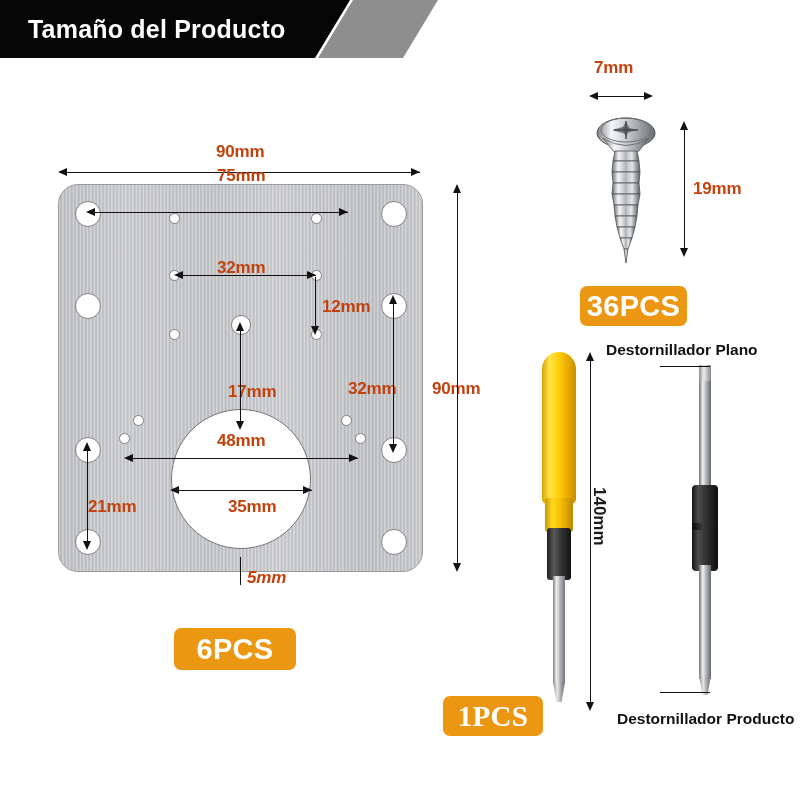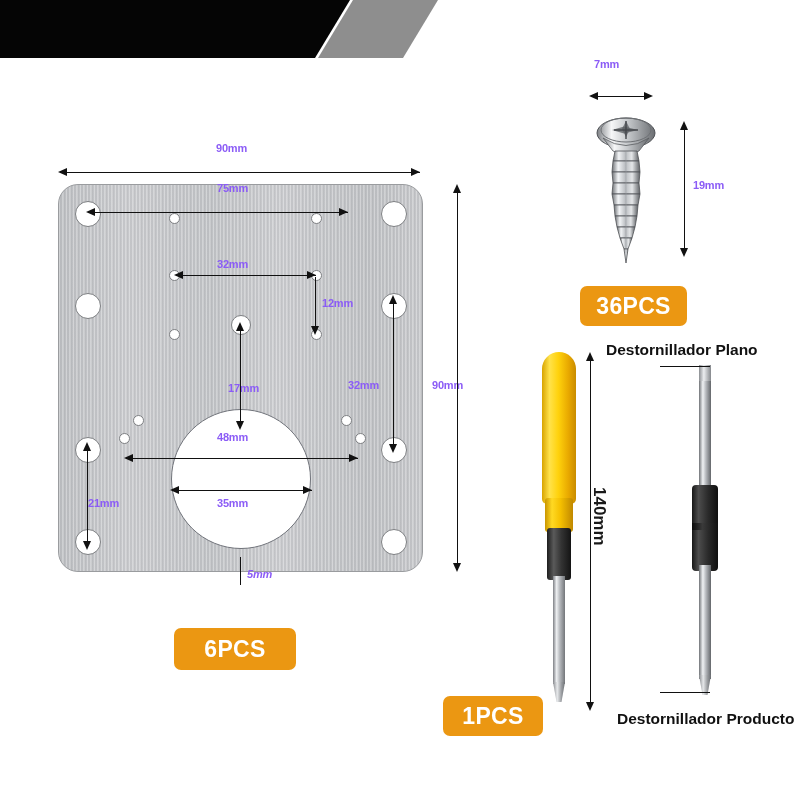--- a/index.html
+++ b/index.html
@@ -51,23 +51,23 @@
     font-size: 25px;
     font-weight: bold;
     color: #ffffff;
     letter-spacing: 0.2px;
     white-space: nowrap;
   }
 
   
   .dim {
     position: absolute;
-    font-size: 11px;
+    font-size: 17px;
     font-weight: bold;
-    color: #8b5cf6;
+    color: #c2410c;
     white-space: nowrap;
     letter-spacing: -0.2px;
   }
   .dim-v {
     position: absolute;
     font-size: 17px;
     font-weight: bold;
     color: #1a1a1a;
     white-space: nowrap;
     transform-origin: 0 0;
@@ -140,21 +140,21 @@
     position: absolute;
     width: 0;
     border-left: 1.6px solid #111;
   }
 
   
   .badge {
     position: absolute;
     background: #eb9712;
     color: #ffffff;
-    font-size: 23px;
+    font-size: 29px;
     font-weight: bold;
     border-radius: 7px;
     display: flex;
     align-items: center;
     justify-content: center;
     letter-spacing: 0.3px;
   }
 
   
   .screw-wrap { position: absolute; left: 595px; top: 113px; width: 62px; height: 152px; }
@@ -245,20 +245,21 @@
     background: linear-gradient(to right, #84878b 0%, #e6e8ea 35%, #999c9f 70%, #6a6d71 100%);
     clip-path: polygon(0 0, 12px 0, 8.5px 20px, 3.5px 20px);
   }
 </style>
 </head>
 <body>
 
 <div class="banner">
   <div class="banner-black"></div>
   <div class="banner-gray"></div>
+  <div class="banner-title">Tamaño del Producto</div>
 </div>
 
 <div class="dim" style="left:216px; top:142px;">90mm</div>
 <div class="ln-h" style="left:60px; top:172px; width:360px;"></div>
 <div class="ar ar-l" style="left:58px; top:167.5px;"></div>
 <div class="ar ar-r" style="left:411px; top:167.5px;"></div>
 
 <div class="dim" style="left:432px; top:379px;">90mm</div>
 <div class="ln-v" style="left:457px; top:190px; height:378px;"></div>
 <div class="ar ar-u" style="left:452.5px; top:184px;"></div>
@@ -288,21 +289,21 @@
   <div class="hole hole-md" style="left:172px; top:130px;"></div>
 
   <div class="bighole" style="left:112px; top:224px;"></div>
 
   <div class="hole hole-sm" style="left:74px; top:230px;"></div>
   <div class="hole hole-sm" style="left:60px; top:248px;"></div>
   <div class="hole hole-sm" style="left:282px; top:230px;"></div>
   <div class="hole hole-sm" style="left:296px; top:248px;"></div>
 </div>
 
-<div class="dim" style="left:217px; top:182px;">75mm</div>
+<div class="dim" style="left:217px; top:166px;">75mm</div>
 <div class="ln-h" style="left:88px; top:212px; width:260px;"></div>
 <div class="ar ar-l" style="left:86px; top:207.5px;"></div>
 <div class="ar ar-r" style="left:339px; top:207.5px;"></div>
 
 <div class="dim" style="left:217px; top:258px;">32mm</div>
 <div class="ln-h" style="left:176px; top:275px; width:140px;"></div>
 <div class="ar ar-l" style="left:174px; top:270.5px;"></div>
 <div class="ar ar-r" style="left:307px; top:270.5px;"></div>
 
 <div class="dim" style="left:322px; top:297px;">12mm</div>
@@ -322,21 +323,21 @@
 <div class="dim" style="left:88px; top:497px;">21mm</div>
 <div class="ln-v" style="left:87px; top:447px; height:100px;"></div>
 <div class="ar ar-u" style="left:82.5px; top:442px;"></div>
 <div class="ar ar-d" style="left:82.5px; top:541px;"></div>
 
 <div class="dim" style="left:217px; top:431px;">48mm</div>
 <div class="ln-h" style="left:126px; top:458px; width:232px;"></div>
 <div class="ar ar-l" style="left:124px; top:453.5px;"></div>
 <div class="ar ar-r" style="left:349px; top:453.5px;"></div>
 
-<div class="dim" style="left:217px; top:497px;">35mm</div>
+<div class="dim" style="left:228px; top:497px;">35mm</div>
 <div class="ln-h" style="left:172px; top:490px; width:140px;"></div>
 <div class="ar ar-l" style="left:170px; top:485.5px;"></div>
 <div class="ar ar-r" style="left:303px; top:485.5px;"></div>
 
 <div class="dim" style="left:247px; top:568px;font-style:italic;">5mm</div>
 <div class="tick" style="left:240px; top:557px; height:28px;"></div>
 
 <div class="badge" style="left:174px; top:628px; width:122px; height:42px;">6PCS</div>
 
 <div class="dim" style="left:594px; top:58px;">7mm</div>
@@ -418,13 +419,13 @@
   <div class="bit-grip-ring"></div>
   <div class="bit-shaft-bot"></div>
   <div class="bit-tip-bot"></div>
 </div>
 
 <div class="ln-h" style="left:660px; top:366px; width:50px;"></div>
 <div class="ln-h" style="left:660px; top:692px; width:50px;"></div>
 
 <div class="tool-label" style="left:617px; top:710px;">Destornillador Producto</div>
 
-<div class="badge" style="left:443px; top:696px; width:100px; height:40px;">1PCS</div>
+<div class="badge" style="left:443px; top:696px; width:100px; height:40px;font-family:Liberation Serif, serif;">1PCS</div>
 
 </body></html>

